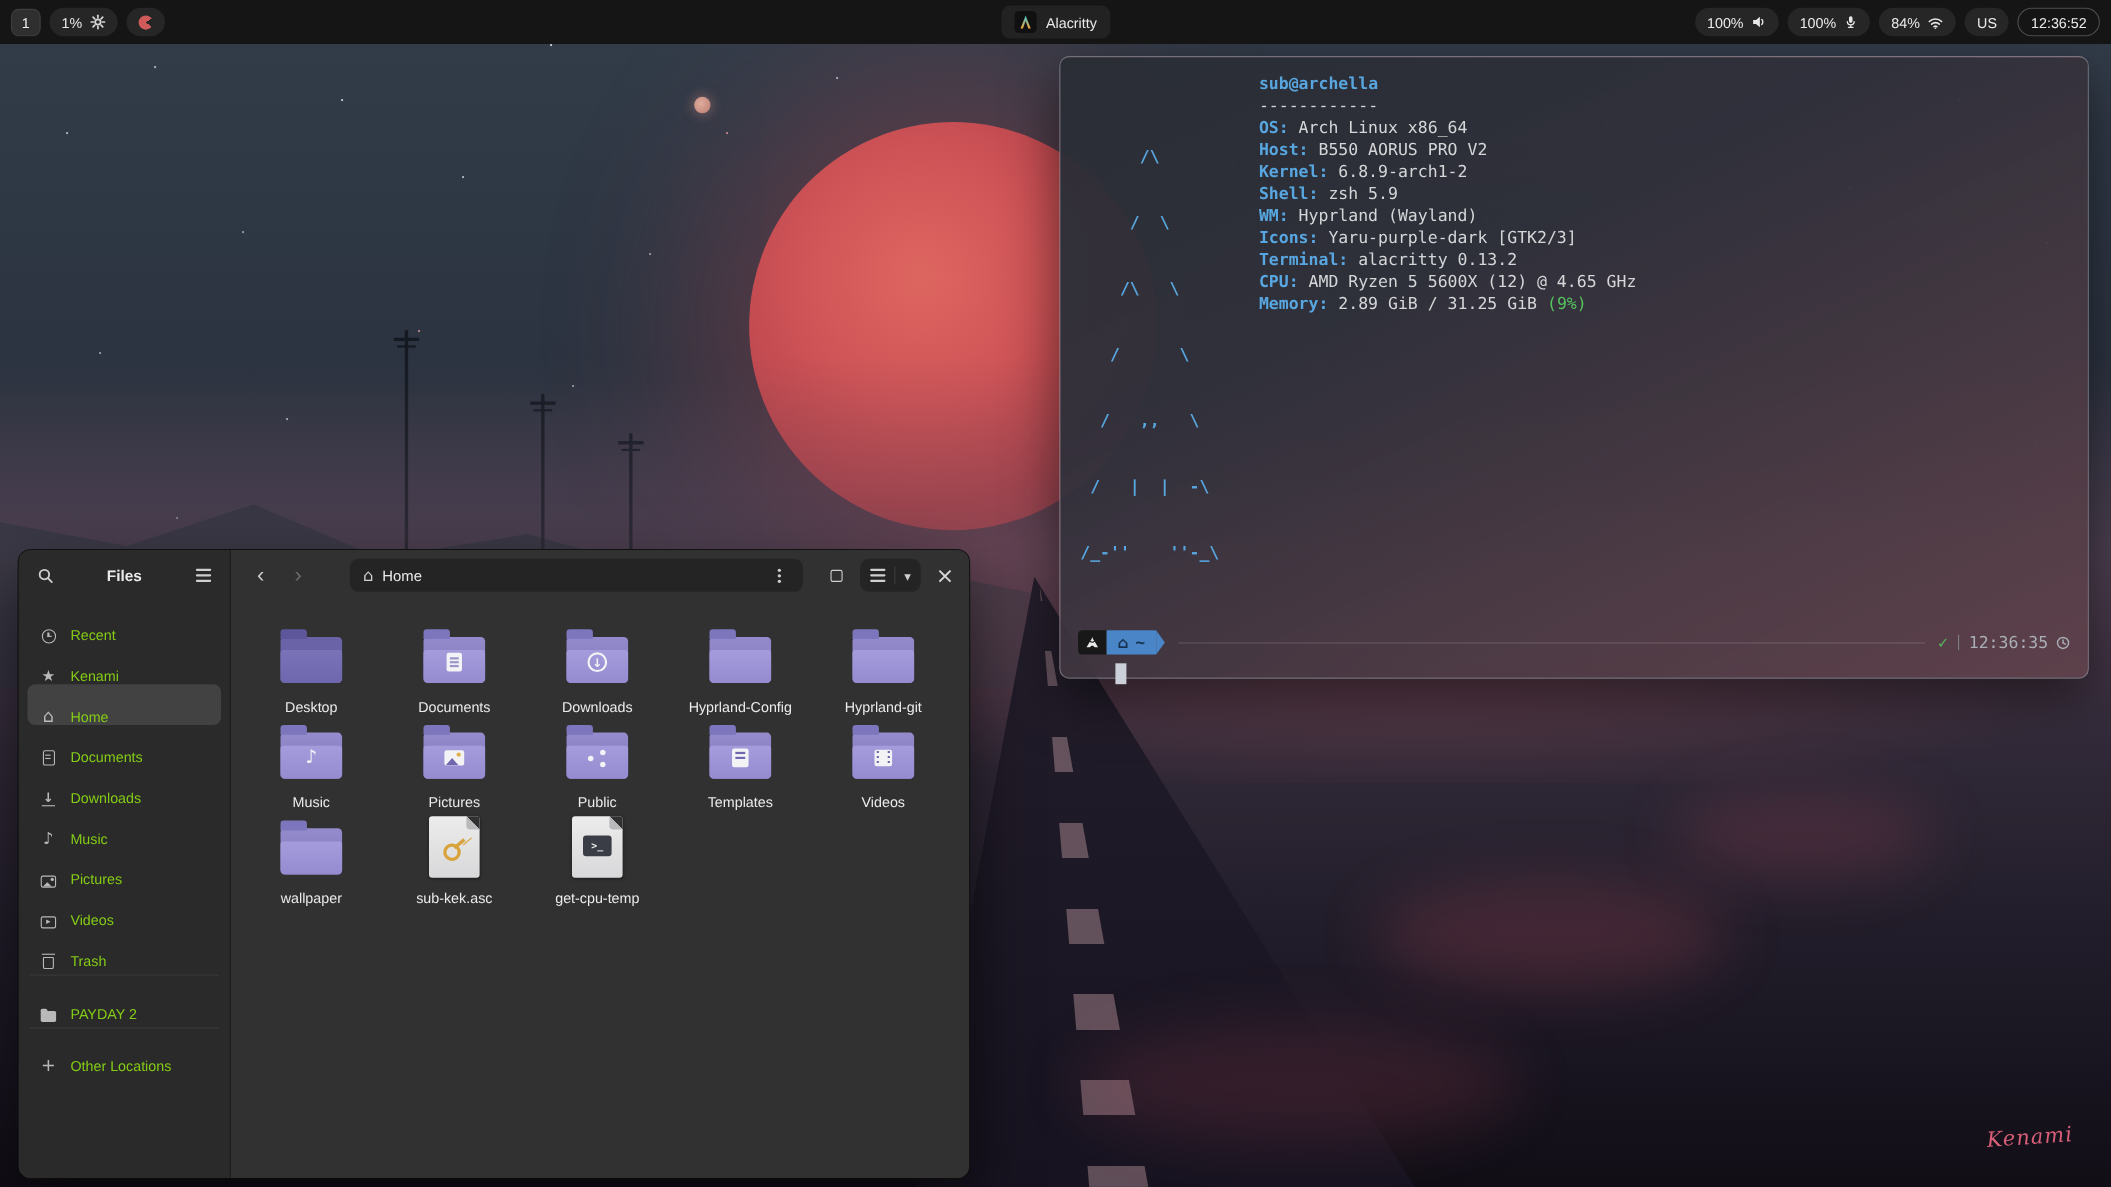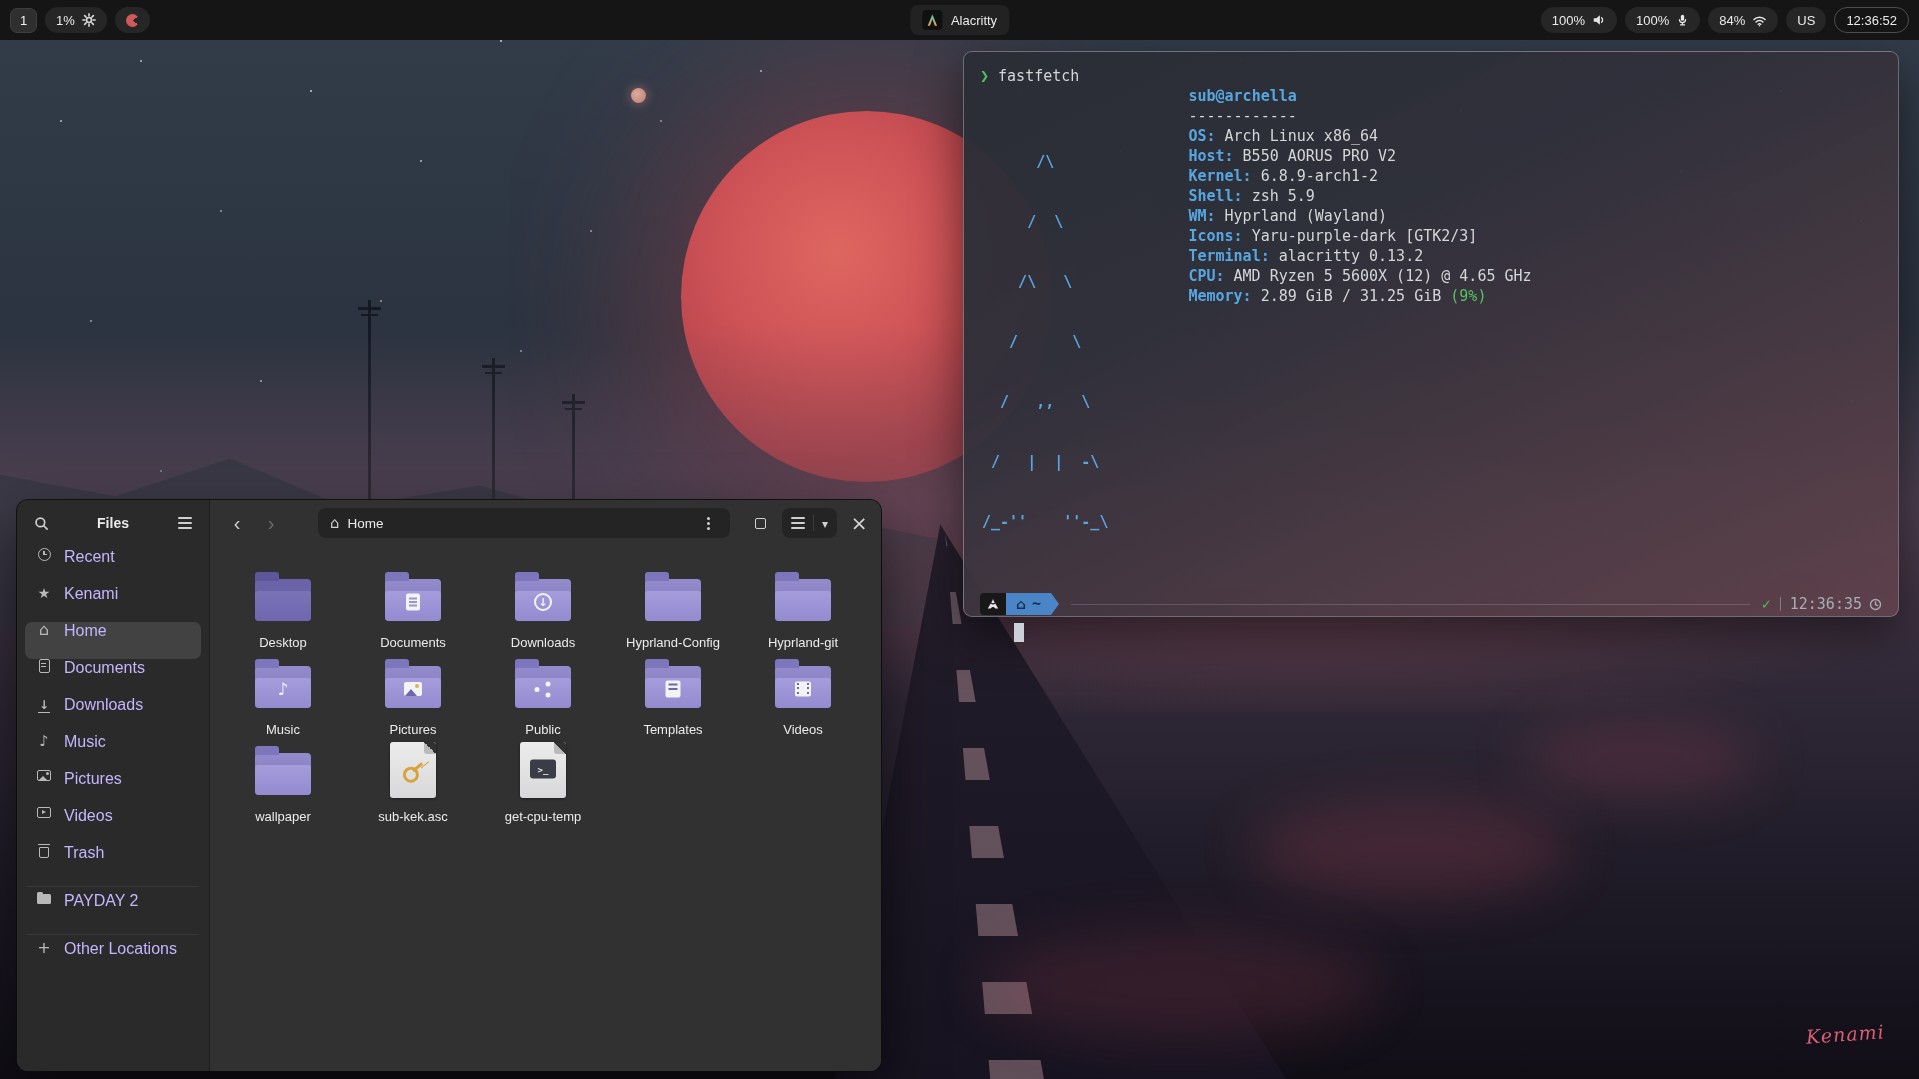--- a/index.html
+++ b/index.html
@@ -78,21 +78,21 @@
     border-radius:9px; border:1px solid rgba(158,158,166,.55);
     background:linear-gradient(155deg,rgba(42,45,53,.97) 0%,rgba(47,48,58,.96) 35%,
       rgba(70,56,66,.94) 65%,rgba(96,66,76,.93) 100%);
     box-shadow:0 18px 48px rgba(0,0,0,.5);
     padding:14px 16px; font-family:"DejaVu Sans Mono", monospace; font-size:15px; color:#d4d6d8; }
   .t-line { line-height:20px; white-space:pre; }
   .p-sym { color:#4fc26a; font-weight:bold; }
   .ff { display:flex; }
   .ff-logo { color:#58a6e0; font-weight:bold; white-space:pre; line-height:20px; margin:26px 0 0 2px; }
   .ff-info { margin-left:36px; line-height:20px; }
-  .frow { white-space:pre;margin-left:44px; }
+  .frow { white-space:pre; }
   .uh { color:#58a6e0; font-weight:bold; }
   .k { color:#58a6e0; font-weight:bold; margin-right:9px; }
   .g { color:#55c25f; }
   .pline { display:flex; align-items:center; margin-top:21px; height:22px; }
   .seg-arch { background:#181818; border-radius:4px 0 0 4px; height:22px; padding:0 7px;
     display:flex; align-items:center; }
   .seg-path { background:#4a86c7; height:22px; padding:0 10px; display:flex; align-items:center;
     gap:6px; color:#16324e; font-weight:bold; }
   .seg-path .hicon::before { content:"⌂"; font-family:"DejaVu Sans",sans-serif; font-size:14px; }
   .seg-arrow { width:0; height:0; border-top:11px solid transparent; border-bottom:11px solid transparent;
@@ -107,22 +107,22 @@
   .files { position:absolute; left:17px; top:500px; width:864px; height:571px; z-index:5;
     border-radius:11px; overflow:hidden; display:flex; background:#313131;
     box-shadow:0 24px 60px rgba(0,0,0,.55), 0 0 0 1px #141414; color:#dcdcdc; }
   .f-sidebar { width:193px; background:#2a2a2a; border-right:1px solid #1c1c1c;
     display:flex; flex-direction:column; flex-shrink:0; }
   .f-sbheader { height:46px; display:flex; align-items:center; padding:0 10px; gap:6px; }
   .iconbtn { width:28px; height:28px; border-radius:6px; display:flex; align-items:center;
     justify-content:center; cursor:default; }
   .f-title { flex:1; text-align:center; font-weight:bold; font-size:14px; color:#eaeaea; }
   .f-nav { padding:2px 8px; display:flex; flex-direction:column; }
-  .srow { height:37px; border-radius:7px; display:flex; align-items:flex-start; gap:11px;
-    padding:0 10px; font-size:16px; color:#c4b5fd; }
+  .srow { height:37px; border-radius:7px; display:flex; align-items:flex-end; gap:11px;
+    padding:0 10px; font-size:13px; color:#84cc16; }
   .srow.selected { background:#424242; }
   .srow .ic { width:18px; display:flex; justify-content:center; align-items:center; }
   .sep-line { height:1px; background:#3a3a3a; margin:5px 2px; }
 
   .f-main { flex:1; display:flex; flex-direction:column; background:#313131; }
   .f-toolbar { height:46px; display:flex; align-items:center; padding:0 14px; gap:8px; }
   .navarrow { font-size:20px; color:#cfcfcf; width:26px; text-align:center; }
   .navarrow.dim { color:#6d6d6d; }
   .pathpill { width:412px; height:30px; background:#242424; border-radius:8px; margin-left:26px;
     display:flex; align-items:center; gap:8px; padding:0 12px; }
@@ -327,21 +327,20 @@
     <div class="pill">
       <span>US</span>
     </div>
     <div class="pill outlined">
       <span>12:36:52</span>
     </div>
   </div>
 </div>
 
 <div class="terminal">
-  <div class="t-line"><span class="p-sym">❯</span><span> </span><span>fastfetch</span></div>
 
   <div class="ff">
     <div class="ff-logo">
       <div>      /\</div>
       <div>     /  \</div>
       <div>    /\   \</div>
       <div>   /      \</div>
       <div>  /   ,,   \</div>
       <div> /   |  |  -\</div>
       <div>/_-''    ''-_\</div>

